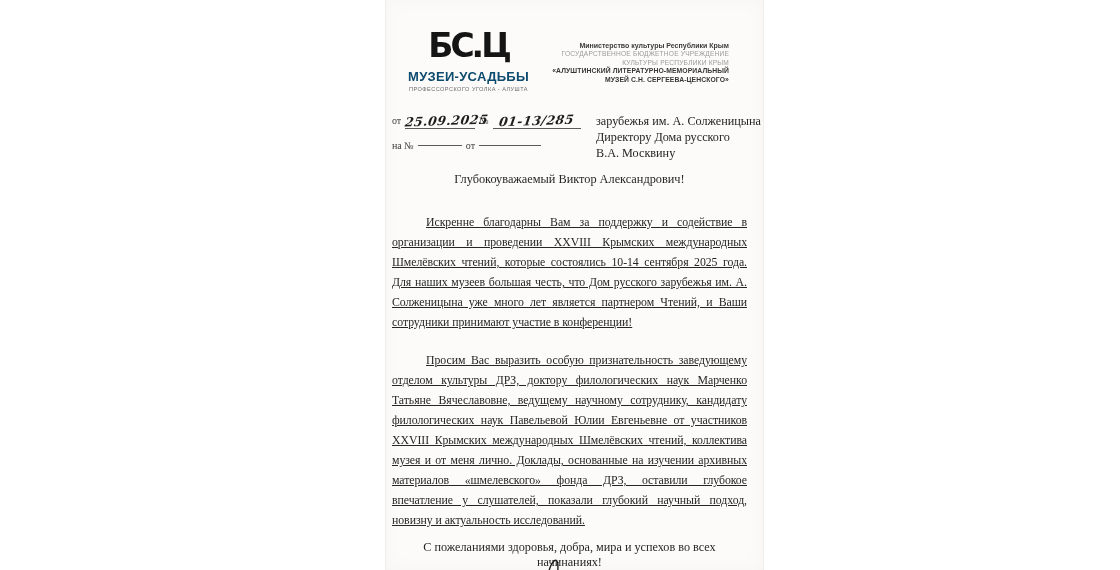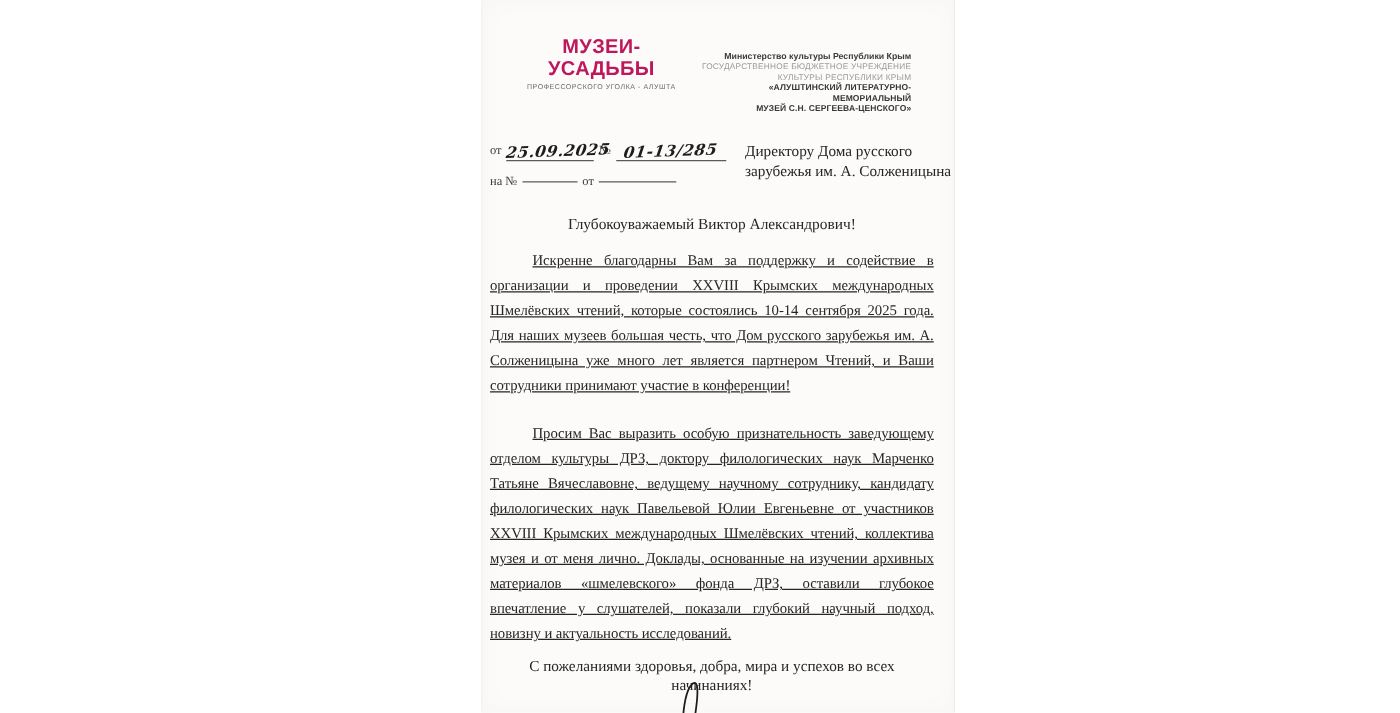--- a/index.html
+++ b/index.html
@@ -15,21 +15,21 @@
     color:#262626;
   }
 
   
   .letterhead { position:absolute; top:26px; left:22px; right:34px;
                 display:flex; justify-content:space-between; }
   .logo-block { text-align:center; }
   .logo-mark  { font-family:"DejaVu Sans", sans-serif; font-weight:900;
                 font-size:33px; line-height:40px; letter-spacing:-3px; color:#151515; }
   .logo-title { font-family:"Liberation Sans", sans-serif; font-weight:800;
-                font-size:16px; letter-spacing:0.3px; color:#be185d; margin-top:3px; }
+                font-size:13px; letter-spacing:0.3px; color:#0c4a6e; margin-top:3px; }
   .logo-sub   { font-family:"Liberation Sans", sans-serif; font-size:5.6px;
                 letter-spacing:0.45px; color:#6b6b6b; margin-top:2px; }
 
   .org-block  { text-align:right; margin-top:16px;
                 font-family:"Liberation Sans", sans-serif; line-height:8.4px; }
   .org-l1 { font-size:7px;  font-weight:700; color:#3b3b3b; }
   .org-l2, .org-l3 { font-size:6.6px; color:#9a9a9a; letter-spacing:0.2px; }
   .org-l4, .org-l5 { font-size:6.8px; font-weight:700; color:#363636; letter-spacing:0.1px; }
 
   
@@ -42,38 +42,39 @@
   .hand { font-family:"DejaVu Serif", serif; font-style:italic; font-weight:700;
           font-size:12.5px; color:#1d1d1d; display:inline-block;
           transform:rotate(-2deg) skewX(-10deg); white-space:nowrap; letter-spacing:0.5px; }
 
   .addressee { position:absolute; top:113px; left:210px; font-size:12.2px;
                line-height:16px; color:#242424; }
 
   
   .letter-flow { position:absolute; top:172px; left:6px; right:16px;
                  font-size:11.8px; color:#262626; }
-  .salutation { text-align:center; font-size:12.3px; margin-bottom:11px; }
+  .salutation { text-align:center; font-size:12.3px; margin-bottom:25px; }
   .para { text-align:justify; text-indent:34px; line-height:20px; letter-spacing:-0.05px;text-decoration:underline; }
   .para + .para { margin-top:18px; }
   .closing { text-align:center; font-size:12.2px; margin-top:10px; }
 
   .sign-row { position:relative; margin-top:18px; height:86px; }
   .regards  { position:absolute; left:22px; top:4px;  font-size:12.2px; }
   .signature-svg { position:absolute; left:100px; top:-30px; width:145px; height:100px; }
   .signature-svg path { fill:none; stroke:#1c1c1c; stroke-width:1.4;
                         stroke-linecap:round; stroke-linejoin:round; }
 </style>
 </head>
 <body>
 
 <div class="page">
 
   <div class="letterhead">
     <div class="logo-block">
+      <div class="logo-mark">БС.Ц</div>
       <div class="logo-title">МУЗЕИ-УСАДЬБЫ</div>
       <div class="logo-sub">ПРОФЕССОРСКОГО УГОЛКА - АЛУШТА</div>
     </div>
     <div class="org-block">
       <div class="org-l1">Министерство культуры Республики Крым</div>
       <div class="org-l2">ГОСУДАРСТВЕННОЕ БЮДЖЕТНОЕ УЧРЕЖДЕНИЕ</div>
       <div class="org-l3">КУЛЬТУРЫ РЕСПУБЛИКИ КРЫМ</div>
       <div class="org-l4">«АЛУШТИНСКИЙ ЛИТЕРАТУРНО-МЕМОРИАЛЬНЫЙ</div>
       <div class="org-l5">МУЗЕЙ С.Н. СЕРГЕЕВА-ЦЕНСКОГО»</div>
     </div>
@@ -88,22 +89,23 @@
     </div>
     <div class="ref-row">
       <span>на №</span>
       <span class="uline u-blank1"></span>
       <span>от</span>
       <span class="uline u-blank2"></span>
     </div>
   </div>
 
   <div class="addressee">
+    <div>зарубежья им. А. Солженицына</div>
     <div>Директору Дома русского</div>
-    <div>зарубежья им. А. Солженицына</div>
+    <div>В.А. Москвину</div>
   </div>
 
   <div class="letter-flow">
     <div class="salutation">Глубокоуважаемый Виктор Александрович!</div>
     <div class="para">Искренне благодарны Вам за поддержку и содействие в организации и проведении XXVIII Крымских международных Шмелёвских чтений, которые состоялись 10-14 сентября 2025 года. Для наших музеев большая честь, что Дом русского зарубежья им. А. Солженицына уже много лет является партнером Чтений, и Ваши сотрудники принимают участие в конференции!</div>
     <div class="para">Просим Вас выразить особую признательность заведующему отделом культуры ДРЗ, доктору филологических наук Марченко Татьяне Вячеславовне, ведущему научному сотруднику, кандидату филологических наук Павельевой Юлии Евгеньевне от участников XXVIII Крымских международных Шмелёвских чтений, коллектива музея и от меня лично. Доклады, основанные на изучении архивных материалов «шмелевского» фонда ДРЗ, оставили глубокое впечатление у слушателей, показали глубокий научный подход, новизну и актуальность исследований.</div>
     <div class="closing">С пожеланиями здоровья, добра, мира и успехов во всех начинаниях!</div>
 
     <div class="sign-row">
       <div class="regards">С уважением,</div>

